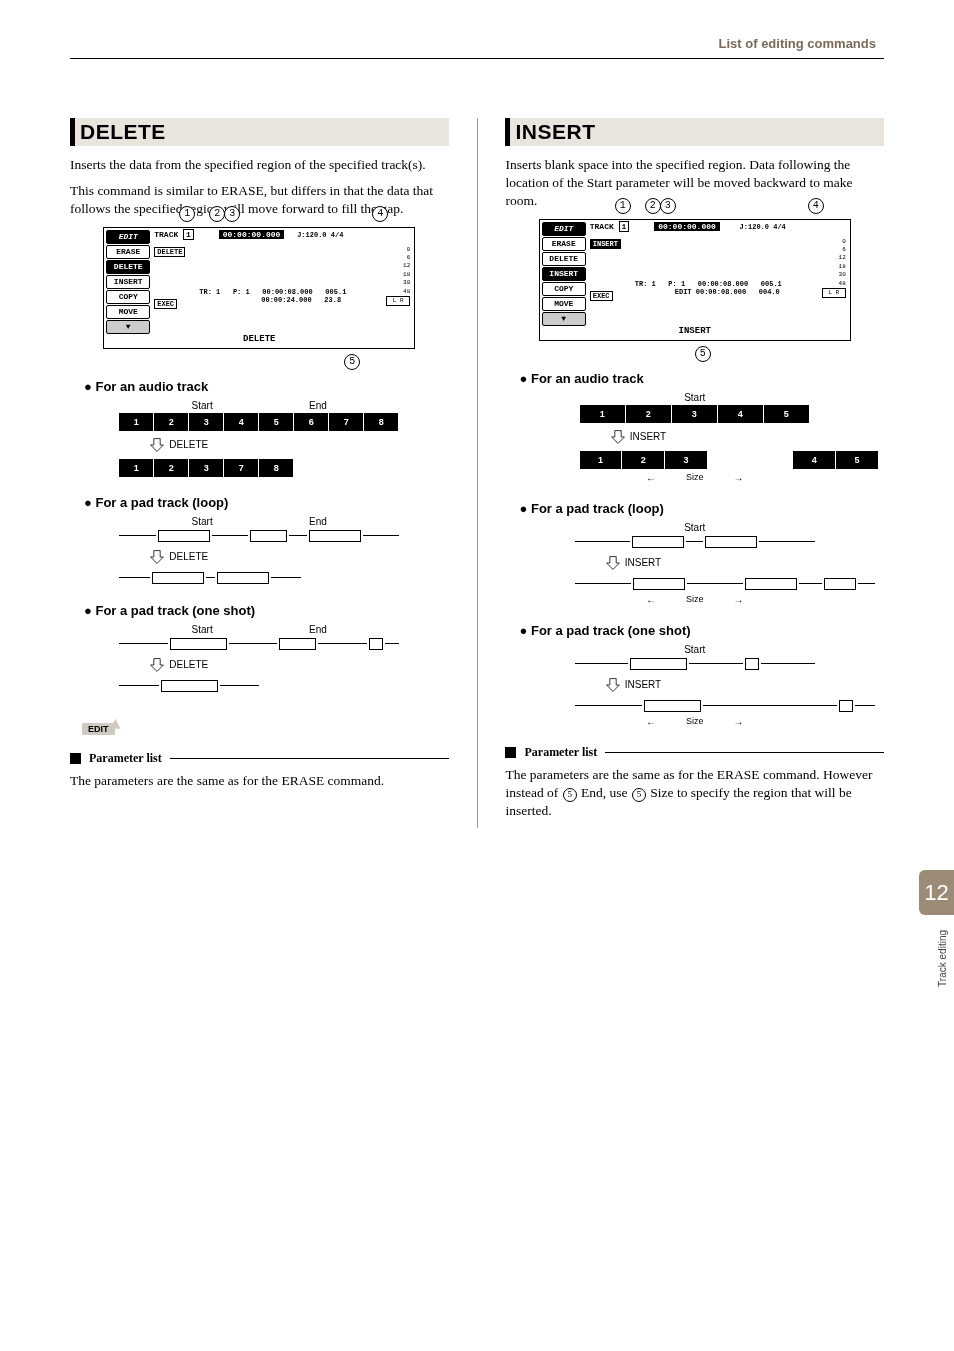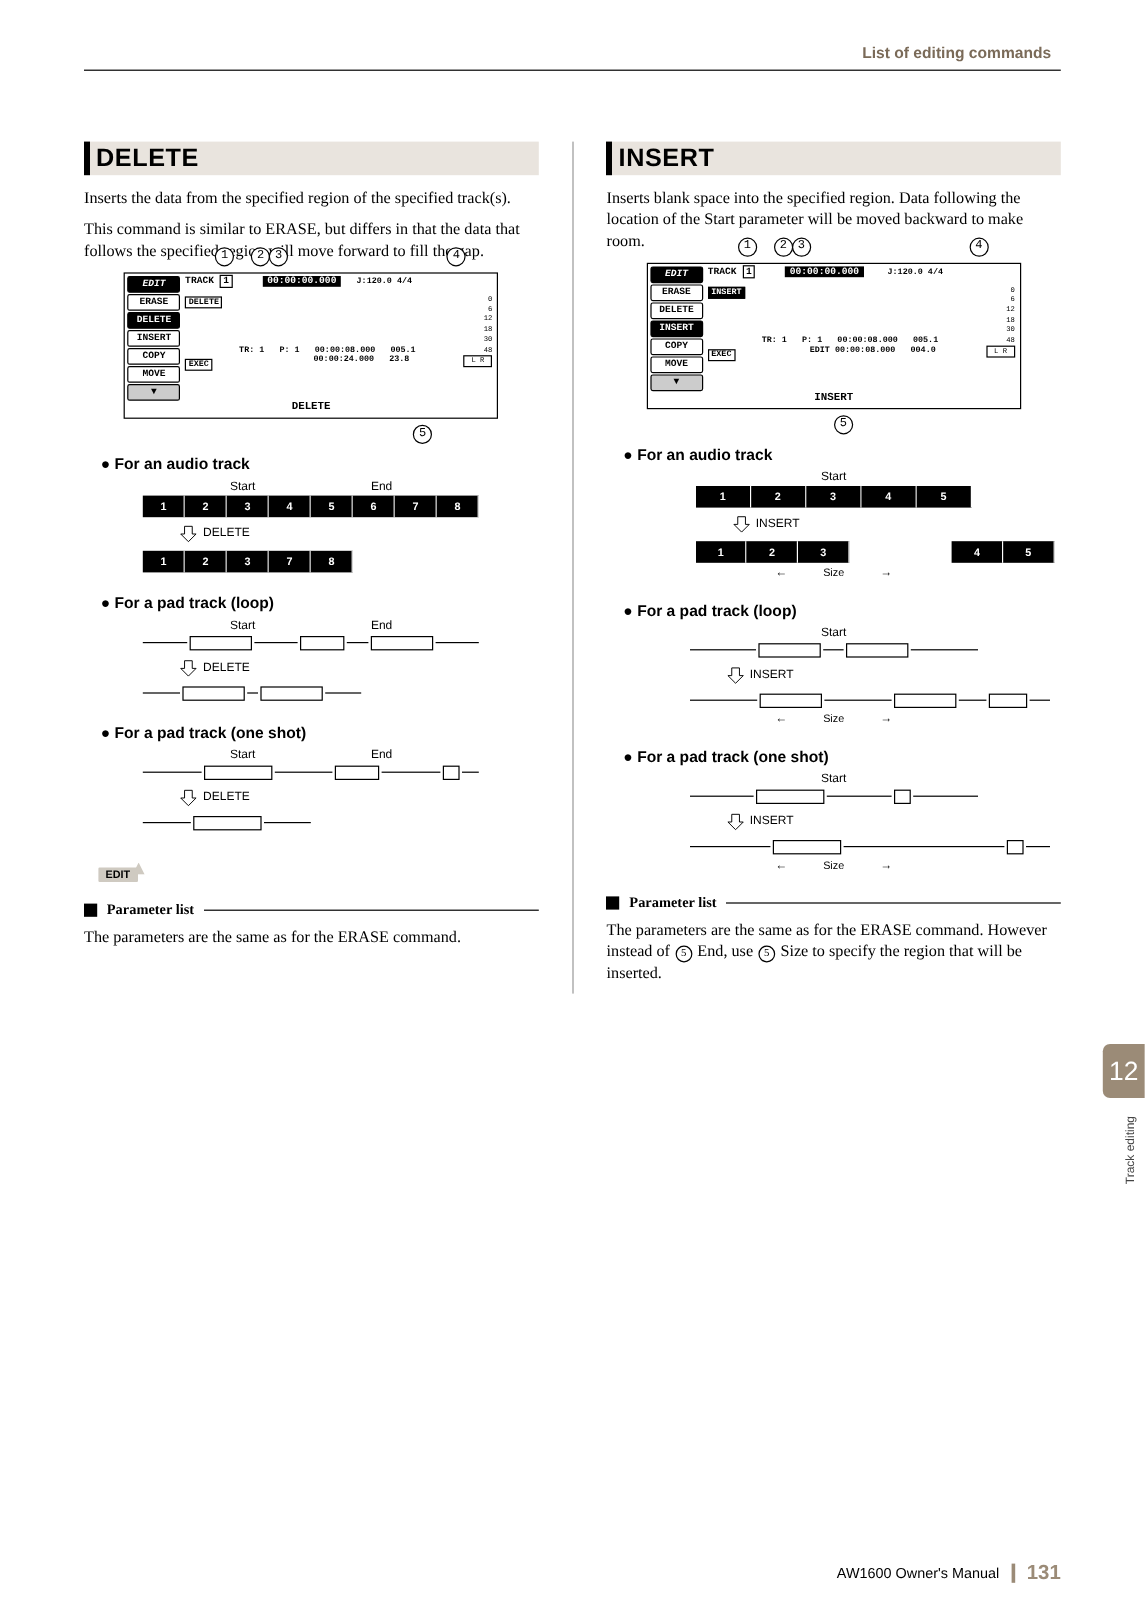--- a/index.html
+++ b/index.html
@@ -618,18 +618,13 @@
       </div>
       <p class="body-text">
         <span>The parameters are the same as for the ERASE command. However instead of </span><span class="circled">5</span><span> End, use </span><span class="circled">5</span><span> Size to specify the region that will be inserted.</span>
       </p>
     </div>
   </div>
 
   <div class="side-tab">12</div>
   <div class="side-label">Track editing</div>
 
-  <div class="footer">
-    <span>AW1600  Owner's Manual</span>
-    <span class="bar"></span>
-    <span class="pg">131</span>
-  </div>
 </div>
 
 </body></html>

